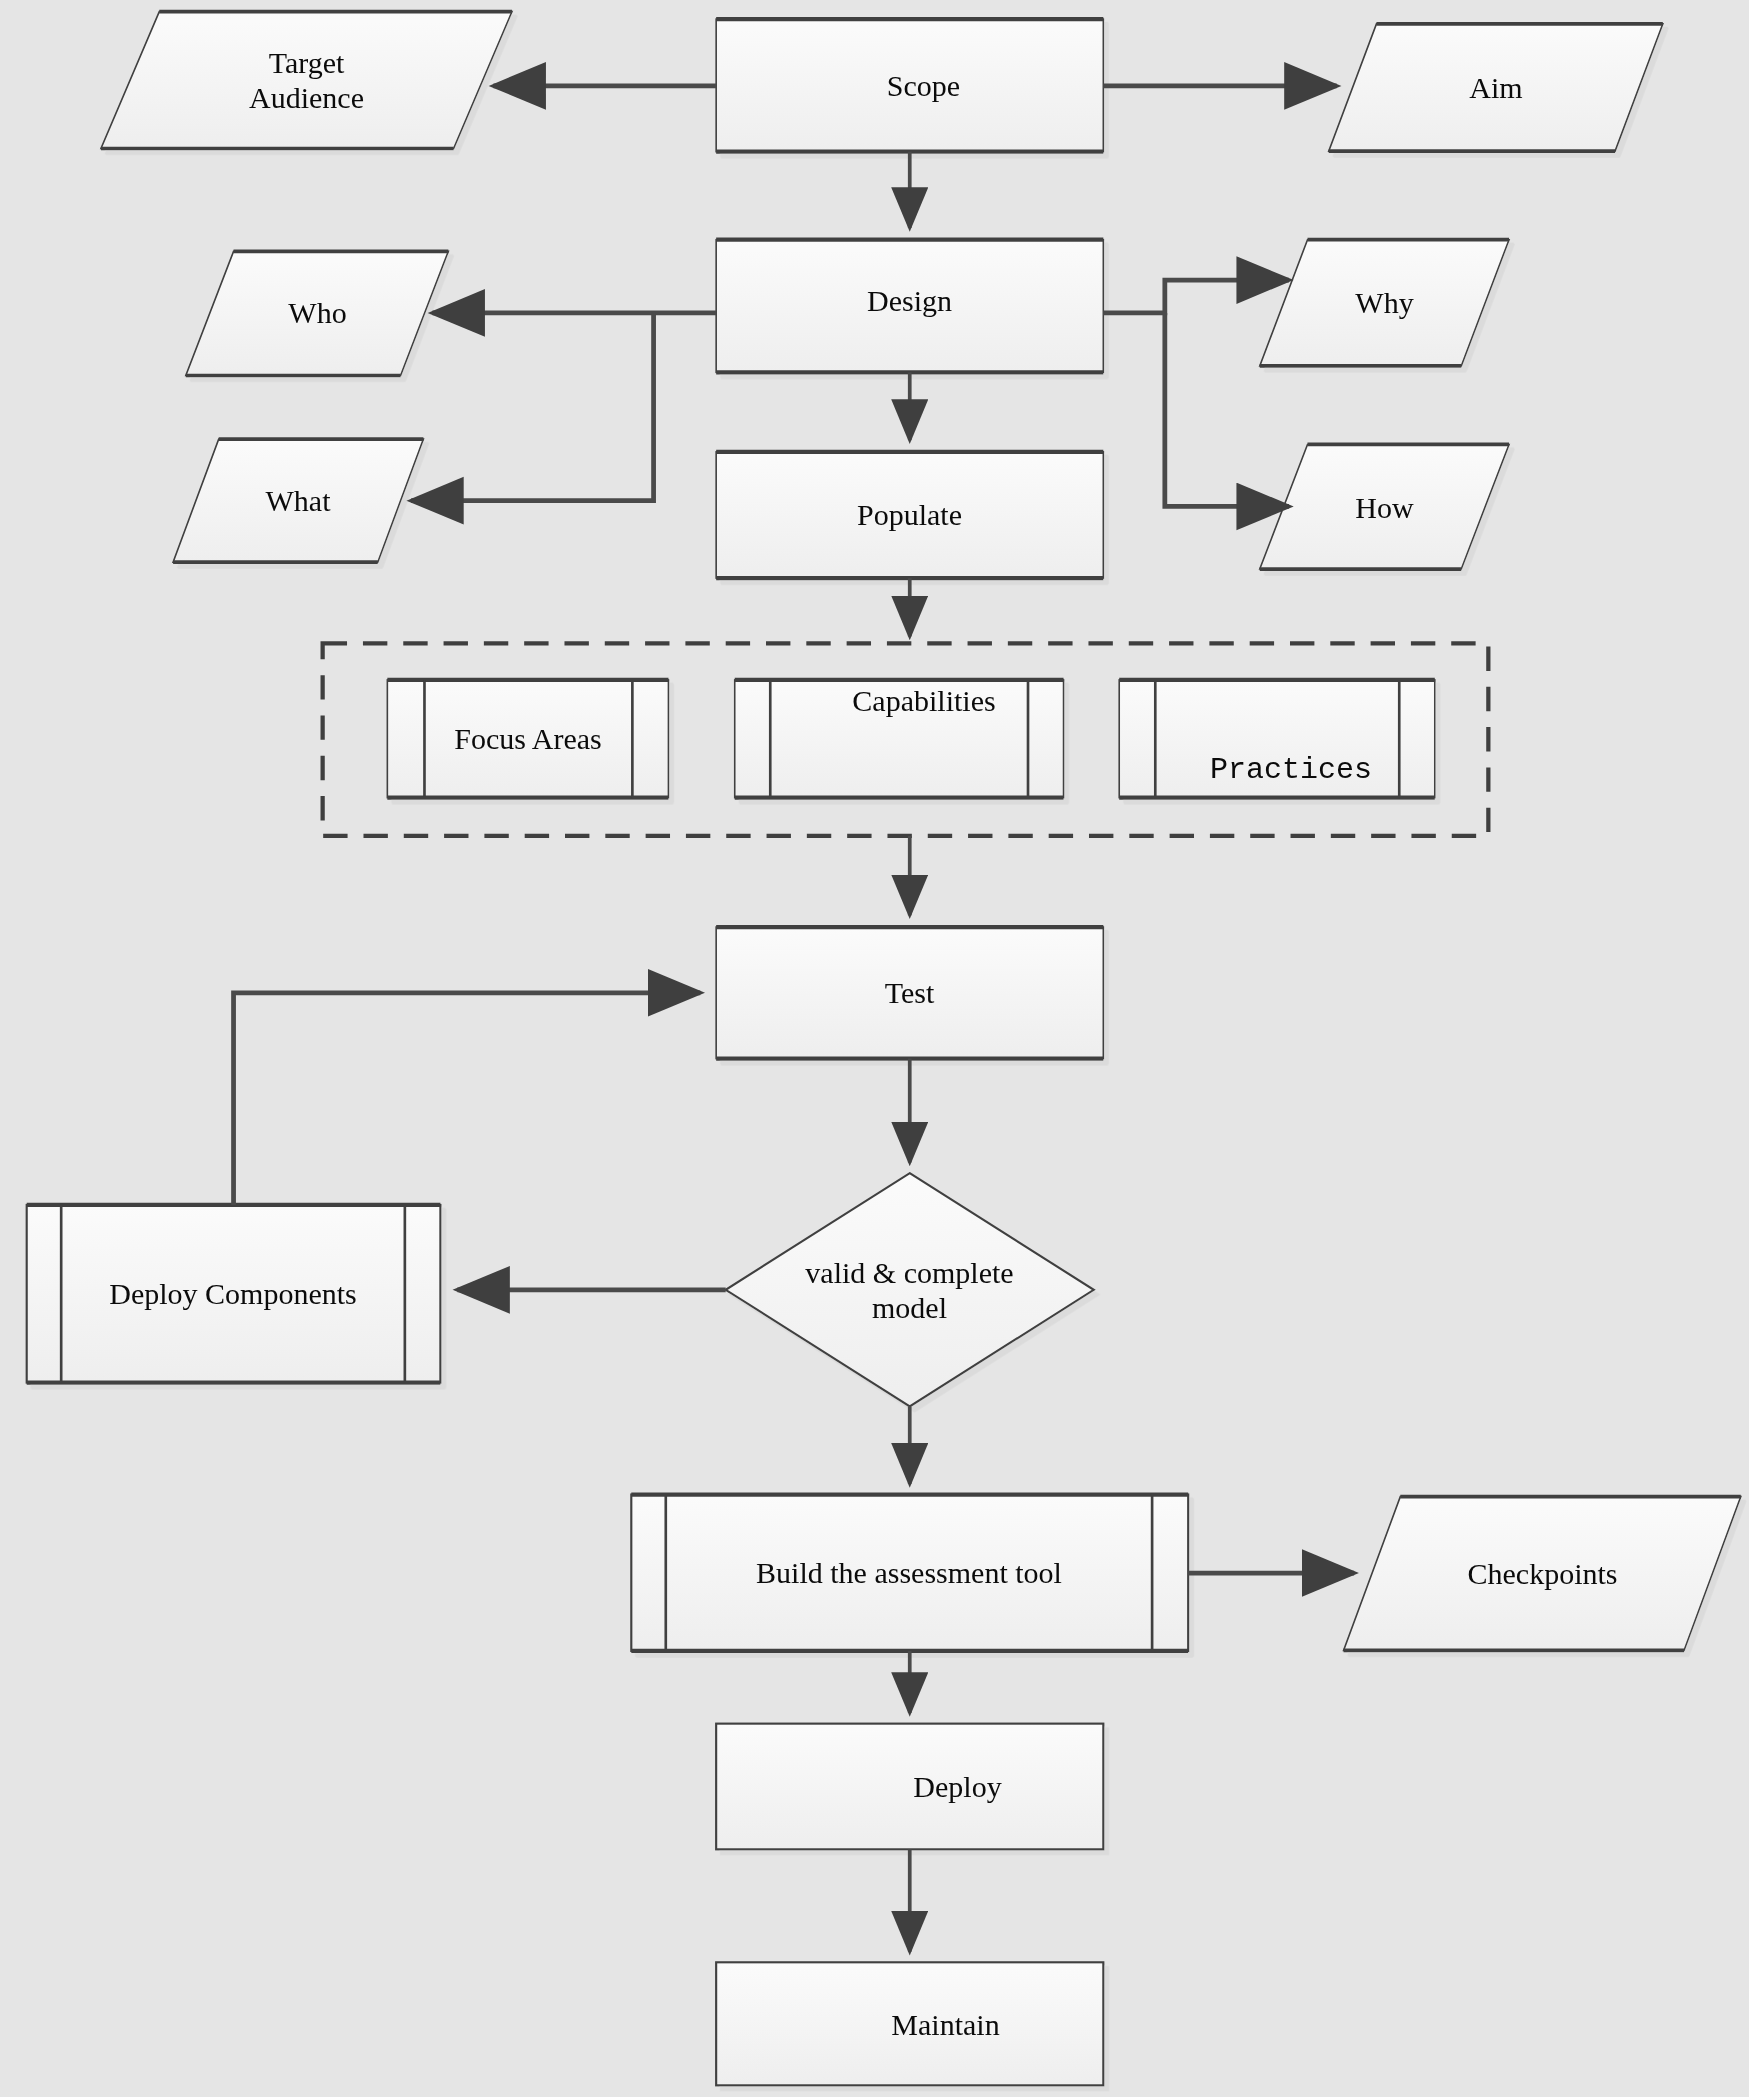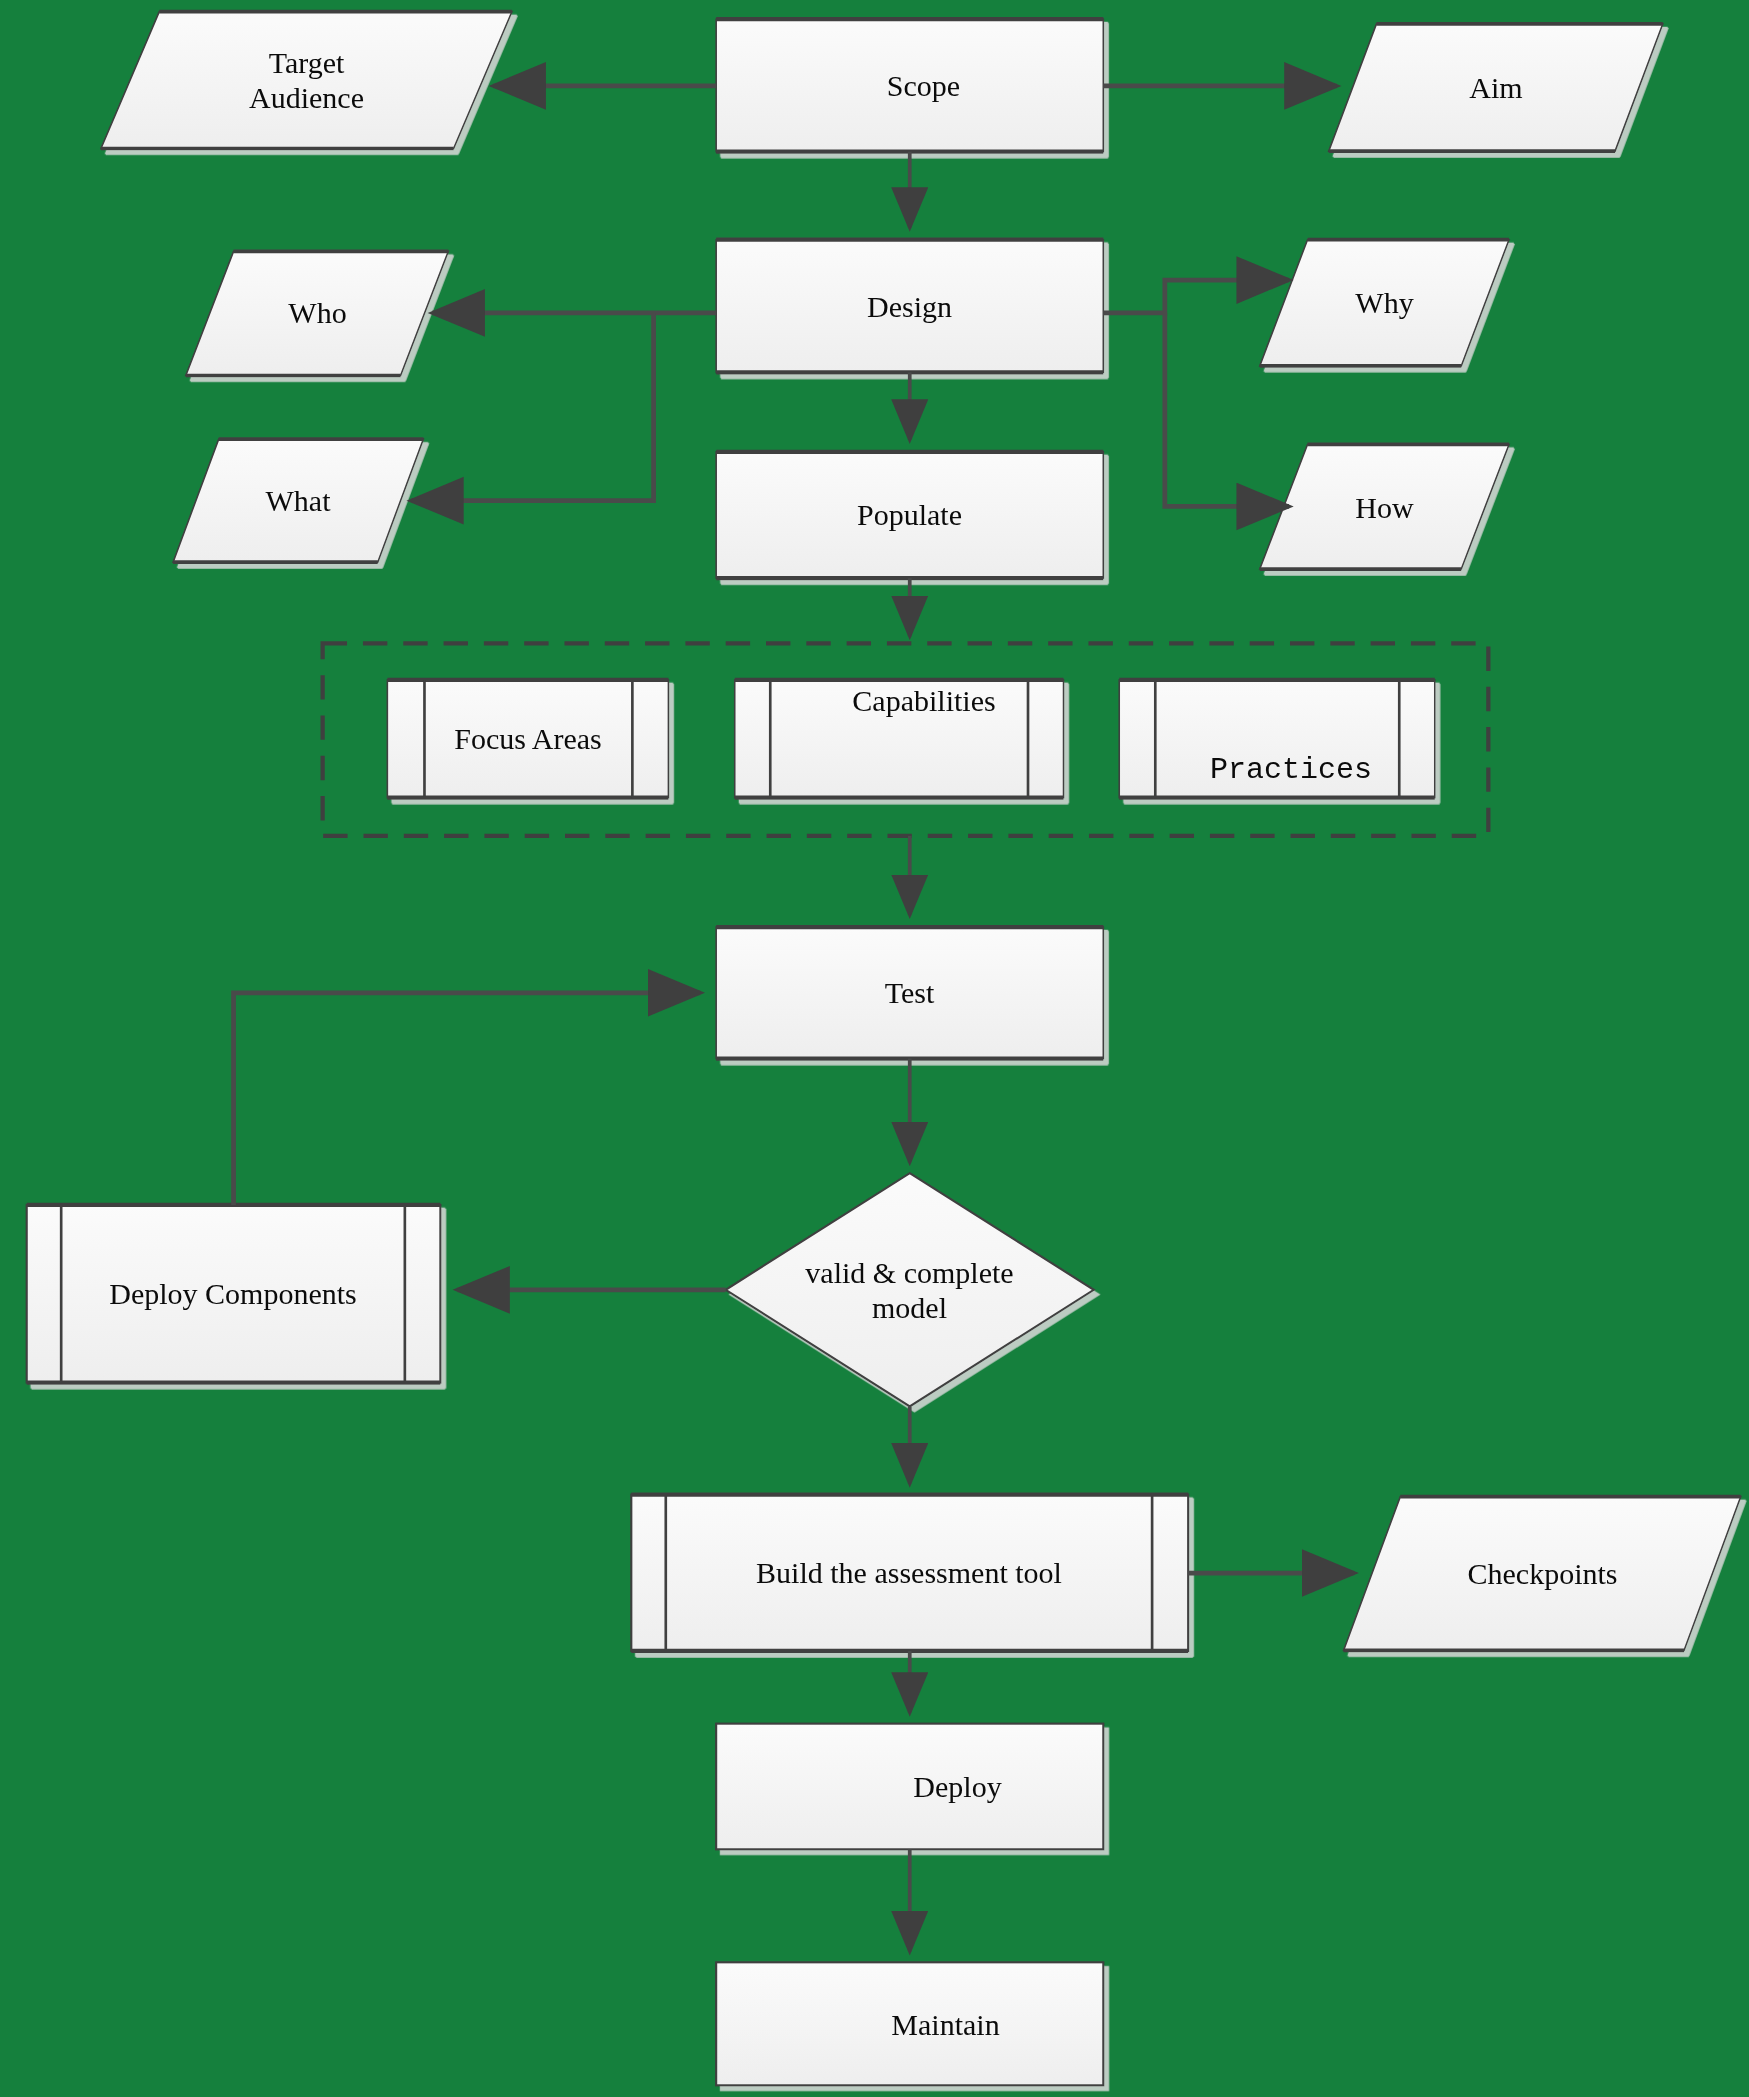--- a/index.html
+++ b/index.html
@@ -4,21 +4,21 @@
 <style>
   html, body {
     margin: 0;
     padding: 0;
     background: #ffffff;
   }
   #canvas {
     position: relative;
     width: 1750px;
     height: 2097px;
-    background: #15803d;
+    background: #e5e5e5;
     font-family: "Liberation Serif", "DejaVu Serif", serif;
   }
   #canvas svg {
     position: absolute;
     left: 0;
     top: 0;
     width: 1750px;
     height: 2097px;
   }
   .lbl {
@@ -215,21 +215,21 @@
 
   <div class="lbl" style="left:101px; top:11.7px; width:411px; height:137px;">Target
 Audience</div>
 
   <div class="lbl" style="left:716px; top:19px; width:387px; height:133px;margin-left:14px;">Scope</div>
 
   <div class="lbl" style="left:1329px; top:24px; width:334px; height:127px;">Aim</div>
 
   <div class="lbl" style="left:186px; top:251px; width:263px; height:124px;">Who</div>
 
-  <div class="lbl" style="left:716px; top:240px; width:387px; height:133px;">Design</div>
+  <div class="lbl" style="left:716px; top:234px; width:387px; height:133px;">Design</div>
 
   <div class="lbl" style="left:1260px; top:240px; width:249px; height:126px;">Why</div>
 
   <div class="lbl" style="left:173px; top:439px; width:250px; height:123px;">What</div>
 
   <div class="lbl" style="left:1260px; top:445px; width:249px; height:125px;">How</div>
 
   <div class="lbl" style="left:716px; top:452px; width:387px; height:126px;">Populate</div>
 
   <div class="lbl" style="left:424px; top:680px; width:208px; height:118px;">Focus Areas</div>

